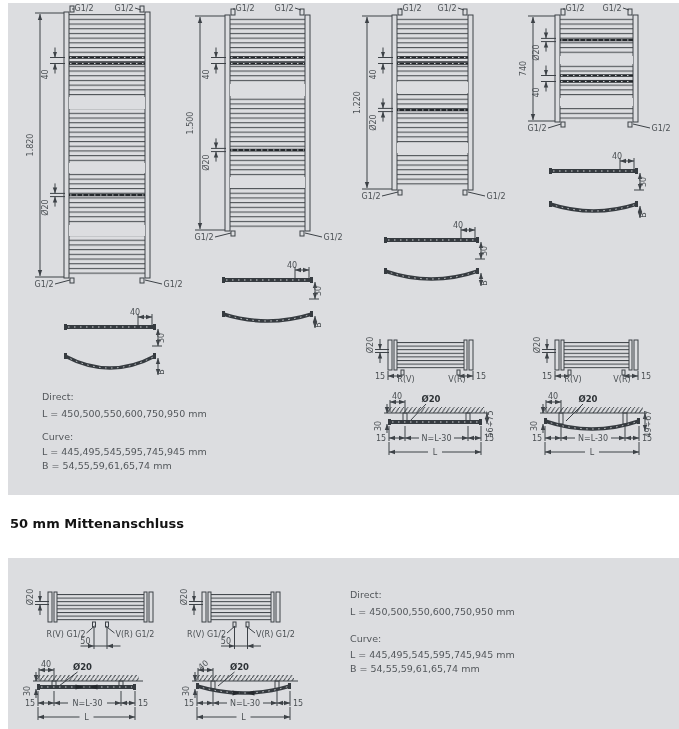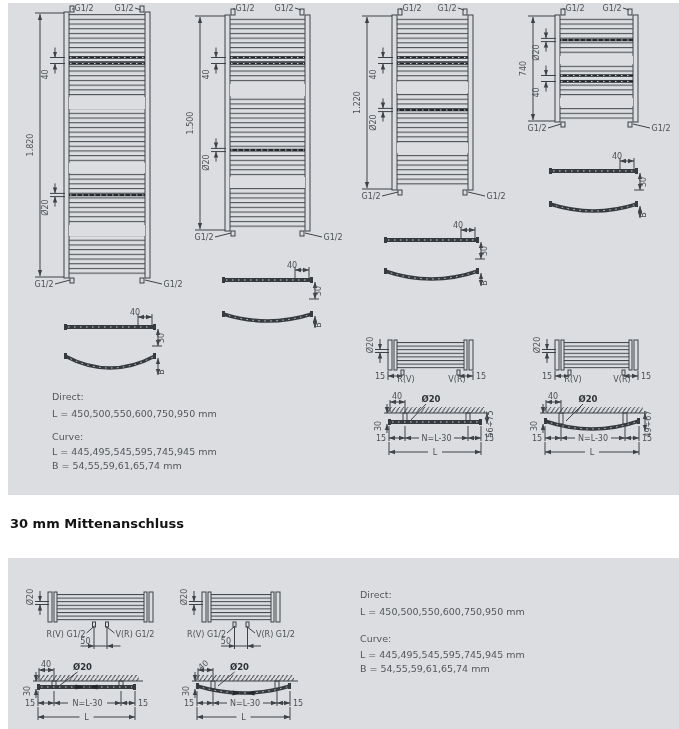--- a/index.html
+++ b/index.html
@@ -3,37 +3,37 @@
 <meta charset="utf-8">
 <style>
 html,body{margin:0;padding:0}
 body{width:679px;height:729px;position:relative;background:#ffffff;font-family:"DejaVu Sans",sans-serif;overflow:hidden}
 .panel{position:absolute;background:#dcdde0}
 #panelTop{left:8px;top:3px;width:671px;height:492px}
 #panelBottom{left:8px;top:558px;width:671px;height:171px}
 #heading{position:absolute;left:10px;top:516px;font-size:13px;font-weight:bold;color:#141414}
 svg#art{position:absolute;left:0;top:0;pointer-events:none}
 .tb{position:absolute;font-size:9.5px;color:#53575b}
-.tb div{position:absolute;white-space:nowrap;left:10px}
+.tb div{position:absolute;white-space:nowrap;left:0}
 .ln{stroke:#3d4247;stroke-width:1;fill:none}
 .fr{fill:none;stroke:#3d4247;stroke-width:1}
 .tk{stroke:#24282c;stroke-width:2.4}
 .gap{fill:#dcdde0}
 .bar{fill:#363b40}
 .dsh{stroke:#cdd0d2;stroke-width:1;fill:none;stroke-dasharray:1.5 4.5}
 .crv{fill:none;stroke:#363b40;stroke-width:3.6}
 text.dt{font-family:"DejaVu Sans",sans-serif;font-size:8px;fill:#4b5054}
 text.bd{font-weight:bold;font-size:8.5px;fill:#2e3337}
 </style>
 </head>
 <body>
 
 <div id="panelTop" class="panel"></div>
 <div id="panelBottom" class="panel"></div>
-<div id="heading">30 mm Mittenanschluss</div>
+<div id="heading">50 mm Mittenanschluss</div>
 
 <svg id="art" width="679" height="729">
     <defs>
       <marker id="aE" viewBox="0 0 6 6" refX="6" refY="3" markerWidth="6" markerHeight="6" orient="auto" markerUnits="userSpaceOnUse">
         <path d="M0,0.8 L6,3 L0,5.2 Z" fill="#3d4247"></path>
       </marker>
       <marker id="aS" viewBox="0 0 6 6" refX="0" refY="3" markerWidth="6" markerHeight="6" orient="auto" markerUnits="userSpaceOnUse">
         <path d="M6,0.8 L0,3 L6,5.2 Z" fill="#3d4247"></path>
       </marker>
       <pattern id="rg" width="6" height="4.7" patternUnits="userSpaceOnUse">

